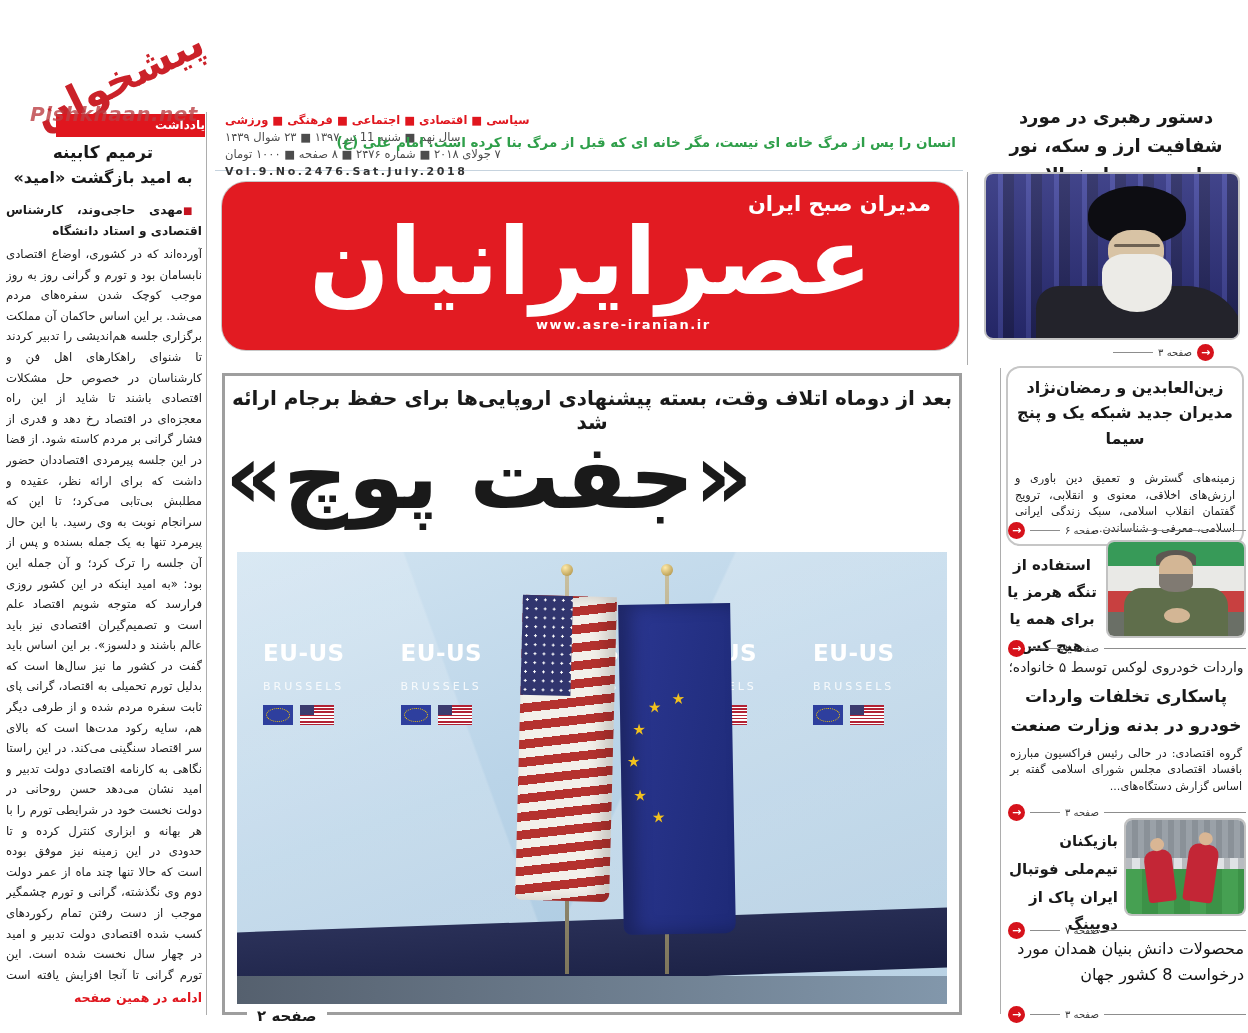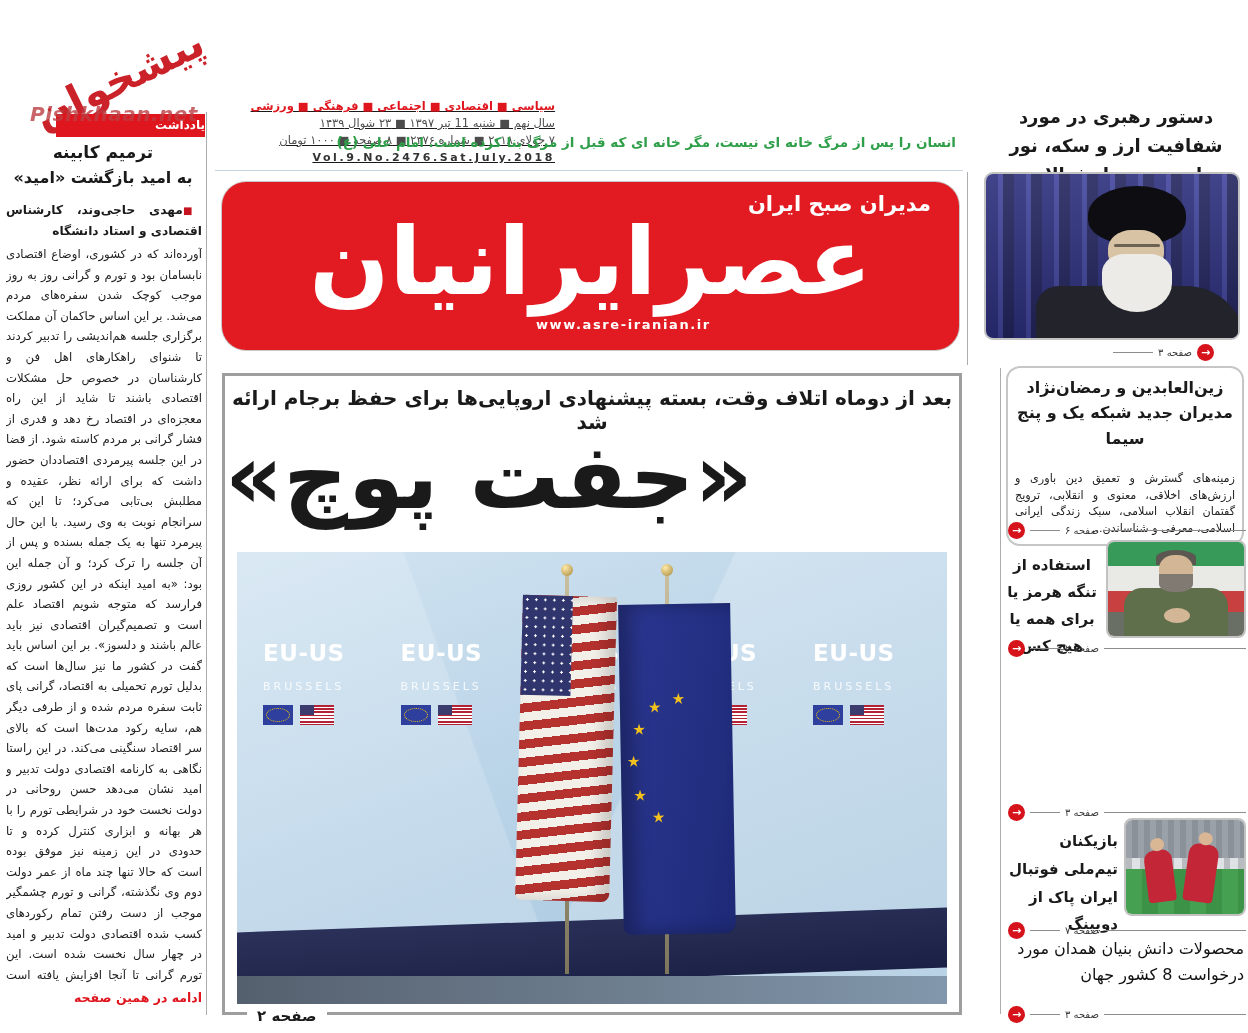--- a/index.html
+++ b/index.html
@@ -22,21 +22,21 @@
   .note-t2{position:absolute;left:0;top:168px;width:206px;text-align:center;font-size:16px;font-weight:bold;}
   .note-byline{position:absolute;left:6px;top:200px;width:196px;font-size:12.2px;font-weight:bold;
              text-align:justify;line-height:1.75;}
   .note-byline .bullet{color:#c51320;font-size:10px;}
   .note-body{position:absolute;left:6px;top:244px;width:196px;height:740px;overflow:hidden;
              font-size:11.7px;line-height:20.6px;text-align:justify;color:#222;}
   .note-continue{position:absolute;left:6px;top:990px;width:196px;height:22px;text-align:right;
              color:#e0161e;font-weight:bold;font-size:12.5px;background:#fff;z-index:2;}
 
   
-  .hdr-info{position:absolute;left:225px;top:98px;width:330px;text-align:right;text-decoration:underline;}
+  .hdr-info{position:absolute;left:225px;top:112px;width:330px;text-align:left;}
   .hdr-sections{font-size:11.5px;color:#e0161e;font-weight:bold;line-height:17px;}
   .hdr-fa{font-size:11.5px;color:#4c4c4c;line-height:17px;}
   .hdr-en{font-size:11px;color:#333;font-weight:bold;letter-spacing:2.6px;direction:ltr;line-height:17px;}
   .hdr-quote{position:absolute;right:292px;top:134px;white-space:nowrap;font-size:13.5px;
              font-weight:bold;color:#2f9f4a;}
 
   
   .masthead{position:absolute;left:222px;top:182px;width:737px;height:168px;background:#e21b22;
             border-radius:24px;box-shadow:0 0 0 1px #c8c8c8;}
   .mh-tagline{position:absolute;top:10px;right:28px;color:#fff;font-size:21px;font-weight:bold;}
@@ -288,20 +288,25 @@
     <div class="jf-hands"></div>
   </div>
   <div class="item3-title">استفاده از تنگه هرمز یا برای همه یا هیچ کس</div>
   <div class="marker" style="top:638px;">
     <span class="marker-circle">→</span>
     <span class="marker-line ml-short"></span>
     <span class="marker-text">صفحه ۲</span>
     <span class="marker-line ml-long"></span>
   </div>
 
+  <div class="item4">
+    <div class="overline">واردات خودروی لوکس توسط ۵ خانواده؛</div>
+    <div class="title">پاسکاری تخلفات واردات خودرو در بدنه وزارت صنعت</div>
+    <div class="body">گروه اقتصادی: در حالی رئیس فراکسیون مبارزه بافساد اقتصادی مجلس شورای اسلامی گفته بر اساس گزارش دستگاه‌های...</div>
+  </div>
   <div class="marker" style="top:802px;">
     <span class="marker-circle">→</span>
     <span class="marker-line ml-short"></span>
     <span class="marker-text">صفحه ۳</span>
     <span class="marker-line ml-long"></span>
   </div>
 
   <div class="soccer">
     <div class="sc-top"></div>
     <div class="sc-board"></div>

